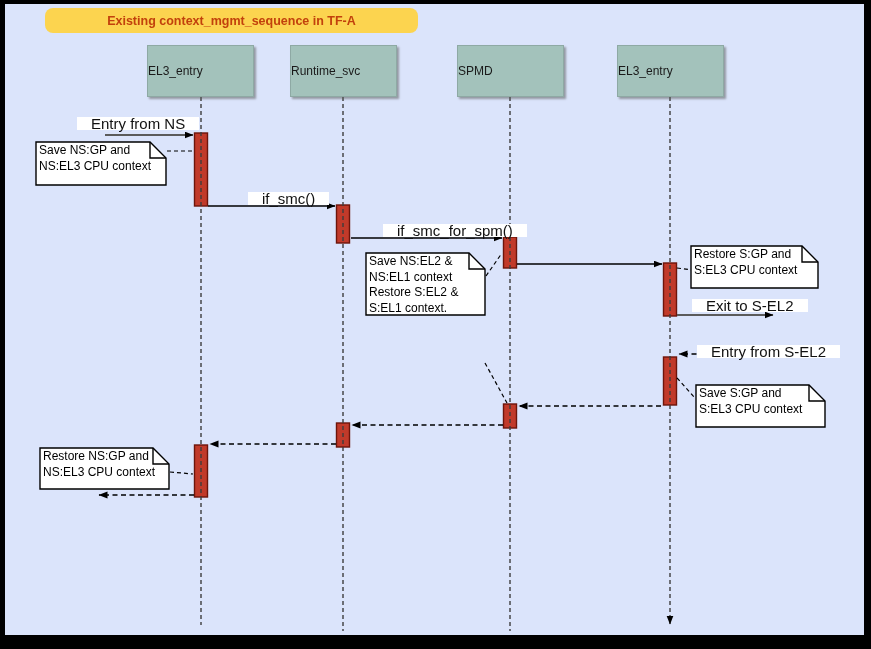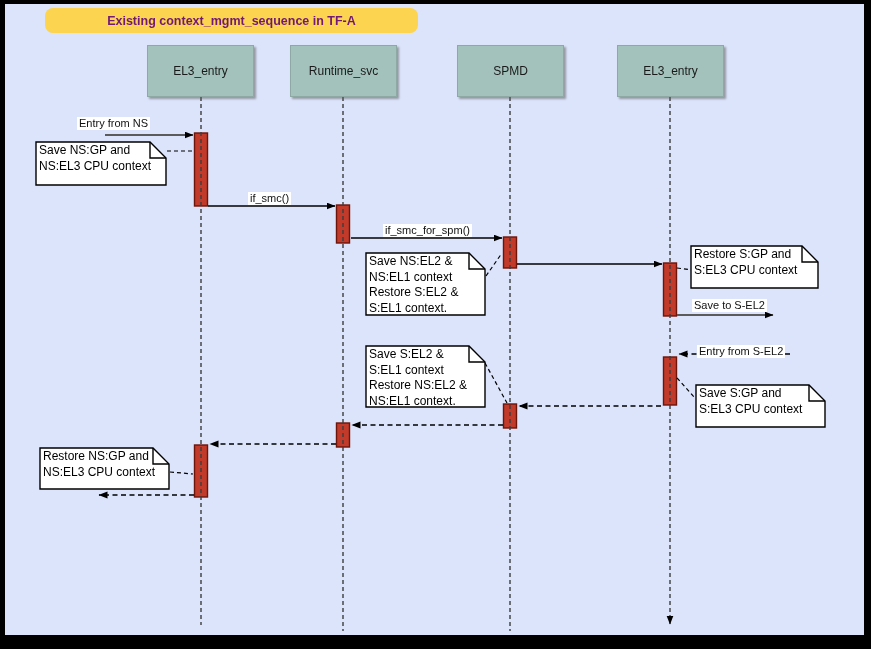--- a/index.html
+++ b/index.html
@@ -9,31 +9,31 @@
   }
   .canvas{
     position:absolute;left:5px;top:4px;width:859px;height:631px;
     background:#dbe4fb;
   }
   .overlay{position:absolute;left:0;top:0;}
   .title-banner{
     position:absolute;left:40px;top:4px;width:373px;height:25px;
     background:#fcd44f;border-radius:8px;
     display:flex;align-items:center;justify-content:center;
-    font-size:12.5px;font-weight:bold;color:#701a75;
+    font-size:12.5px;font-weight:bold;color:#c2410c;
   }
   .actor{
     position:absolute;width:107px;height:52px;background:#a3c2bb;
     border:1px solid #8ea9a4;box-shadow:2px 2px 2px rgba(90,90,90,0.55);
-    display:flex;align-items:center;justify-content:center;
+    display:flex;align-items:center;
     font-size:12px;color:#1a1a1a;box-sizing:border-box;
   }
   .msg-label{
-    position:absolute;background:#ffffff;font-size:11px;color:#111;
-    padding:0 2px;line-height:13px;white-space:nowrap;
+    position:absolute;background:#ffffff;font-size:15px;color:#111;
+    padding:0 14px;line-height:13px;white-space:nowrap;
   }
   .note{position:absolute;padding-left:28px;}
   .note svg{position:absolute;left:0;top:0;}
   .note-text{
     position:absolute;left:4px;top:2px;right:2px;bottom:2px;
     font-size:12px;line-height:15.5px;color:#000;white-space:pre-line;
   }
 </style>
 </head>
 <body>
@@ -100,21 +100,21 @@
   <div class="actor" style="left:285px;top:41px">
     <span>Runtime_svc</span>
   </div>
   <div class="actor" style="left:612px;top:41px">
     <span>EL3_entry</span>
   </div>
 
   <div class="msg-label" style="left:72px;top:113px">Entry from NS</div>
   <div class="msg-label" style="left:243px;top:188px">if_smc()</div>
   <div class="msg-label" style="left:378px;top:220px">if_smc_for_spm()</div>
-  <div class="msg-label" style="left:687px;top:295px">Save to S-EL2</div>
+  <div class="msg-label" style="left:687px;top:295px">Exit to S-EL2</div>
   <div class="msg-label" style="left:692px;top:341px">Entry from S-EL2</div>
 
   <div class="note" style="left:30px;top:137px;width:132px;height:45px">
     <svg width="132" height="45" viewBox="0 0 132 45">
       <path d="M1,1 L115,1 L131,17 L131,44 L1,44 Z" fill="#ffffff" stroke="#000" stroke-width="1.4"></path>
       <path d="M115,1 L115,17 L131,17" fill="none" stroke="#000" stroke-width="1.4"></path>
     </svg>
     <div class="note-text">Save NS:GP and
 NS:EL3 CPU context</div>
   </div>
@@ -132,30 +132,20 @@
 
   <div class="note" style="left:685px;top:241px;width:129px;height:44px">
     <svg width="129" height="44" viewBox="0 0 129 44">
       <path d="M1,1 L112,1 L128,17 L128,43 L1,43 Z" fill="#ffffff" stroke="#000" stroke-width="1.4"></path>
       <path d="M112,1 L112,17 L128,17" fill="none" stroke="#000" stroke-width="1.4"></path>
     </svg>
     <div class="note-text">Restore S:GP and
 S:EL3 CPU context</div>
   </div>
 
-  <div class="note" style="left:360px;top:341px;width:121px;height:63px">
-    <svg width="121" height="63" viewBox="0 0 121 63">
-      <path d="M1,1 L104,1 L120,17 L120,62 L1,62 Z" fill="#ffffff" stroke="#000" stroke-width="1.4"></path>
-      <path d="M104,1 L104,17 L120,17" fill="none" stroke="#000" stroke-width="1.4"></path>
-    </svg>
-    <div class="note-text">Save S:EL2 &amp;
-S:EL1 context
-Restore NS:EL2 &amp;
-NS:EL1 context.</div>
-  </div>
 
   <div class="note" style="left:690px;top:380px;width:131px;height:48px">
     <svg width="131" height="44" viewBox="0 0 131 44">
       <path d="M1,1 L114,1 L130,17 L130,43 L1,43 Z" fill="#ffffff" stroke="#000" stroke-width="1.4"></path>
       <path d="M114,1 L114,17 L130,17" fill="none" stroke="#000" stroke-width="1.4"></path>
     </svg>
     <div class="note-text">Save S:GP and
 S:EL3 CPU context</div>
   </div>
 

